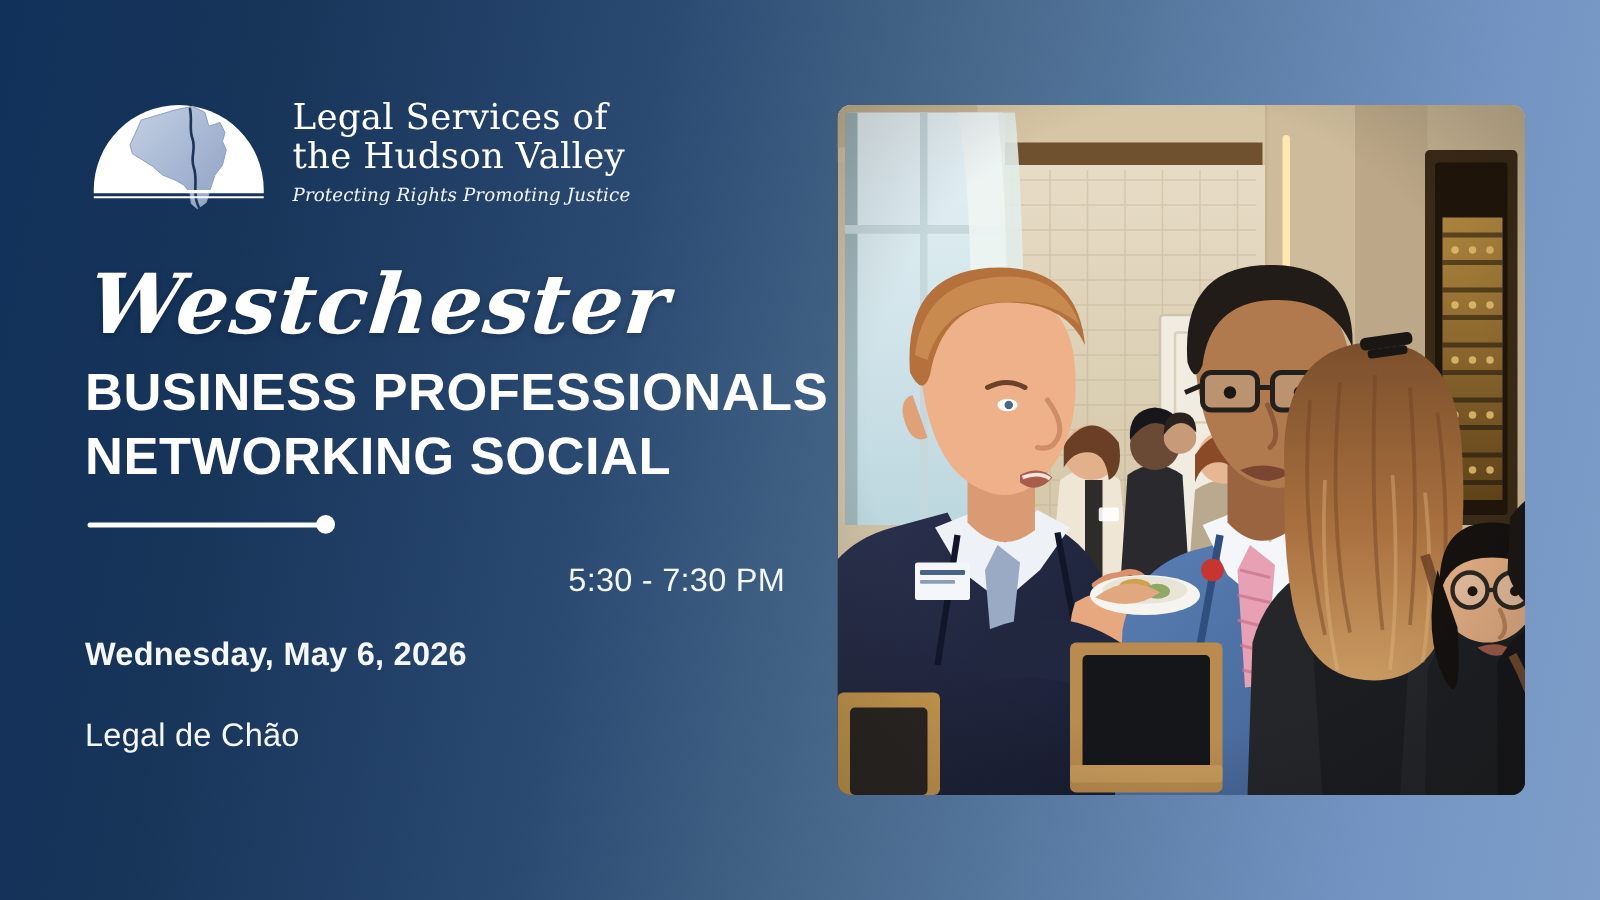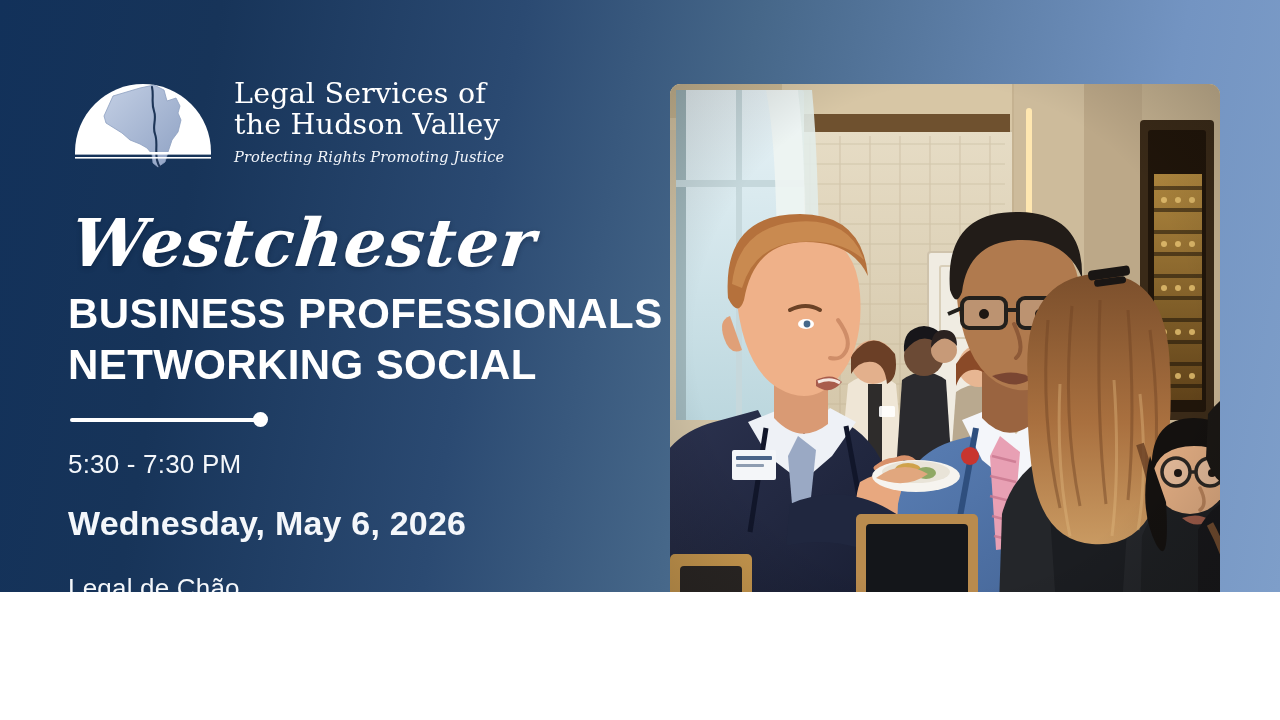--- a/index.html
+++ b/index.html
@@ -9,21 +9,21 @@
   body {
     width: 1280px;
     height: 720px;
     overflow: hidden;
     font-family: "Liberation Sans", sans-serif;
   }
 
   #poster {
     position: relative;
     width: 1280px;
-    height: 592px;
+    height: 720px;
     background: linear-gradient(100deg,
         #12315a 0%,
         #173459 16%,
         #2b4a72 38%,
         #466789 55%,
         #5f80a9 72%,
         #7394c2 86%,
         #7e9ec9 100%);
     overflow: hidden;
   }
@@ -132,23 +132,24 @@
   }
   .detail-line {
     color: #f4f7fb;
     white-space: nowrap;
   }
   #detail-time {
     font-size: 26px;
     font-weight: 400;
     line-height: 32px;
     letter-spacing: 0.2px;
+    text-align: right;
   }
   #detail-date {
-    font-size: 34px;
+    font-size: 26px;
     font-weight: 700;
     line-height: 32px;
     letter-spacing: 0.2px;
     margin-top: 27px;
   }
   #detail-venue {
     font-size: 26px;
     font-weight: 400;
     line-height: 36px;
     letter-spacing: 0.2px;

